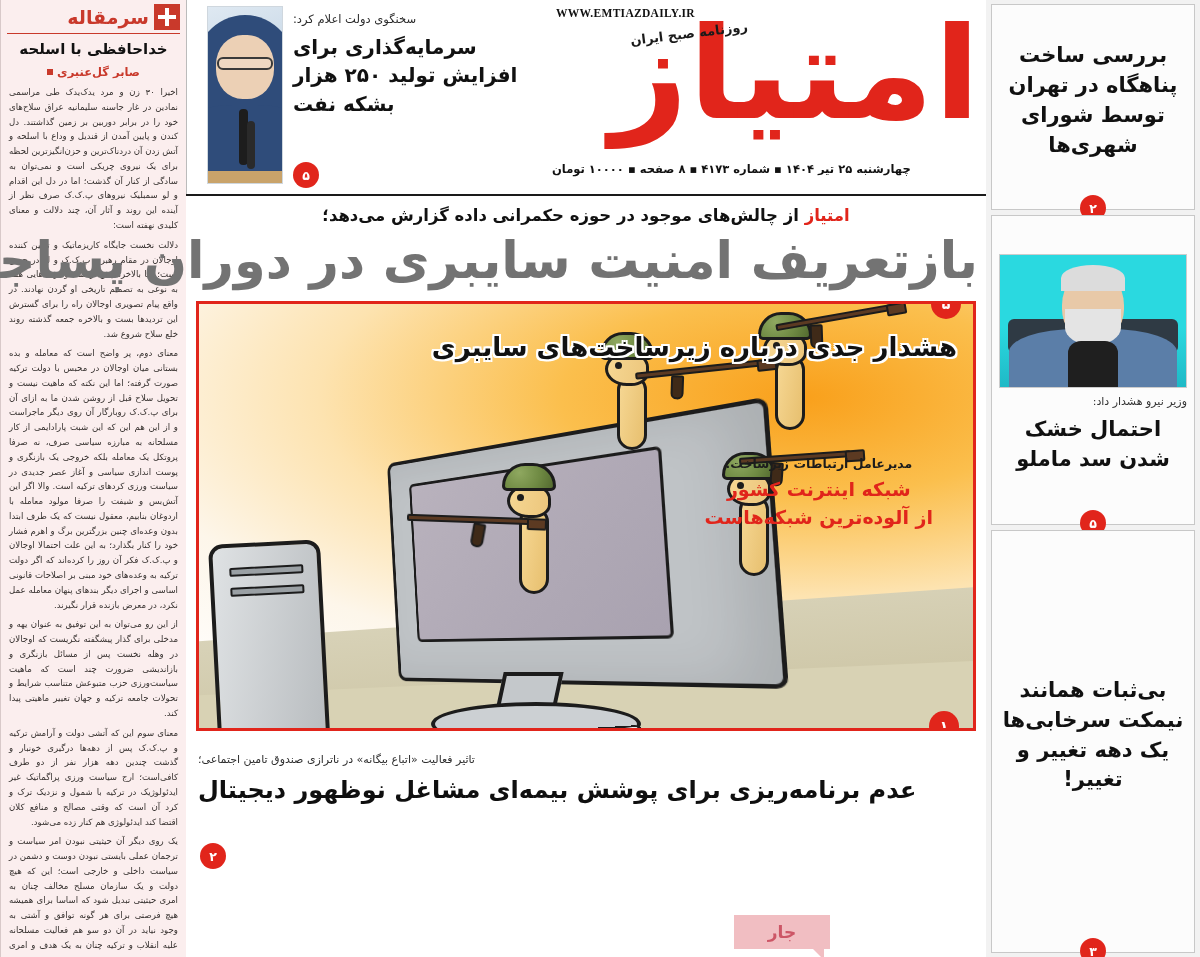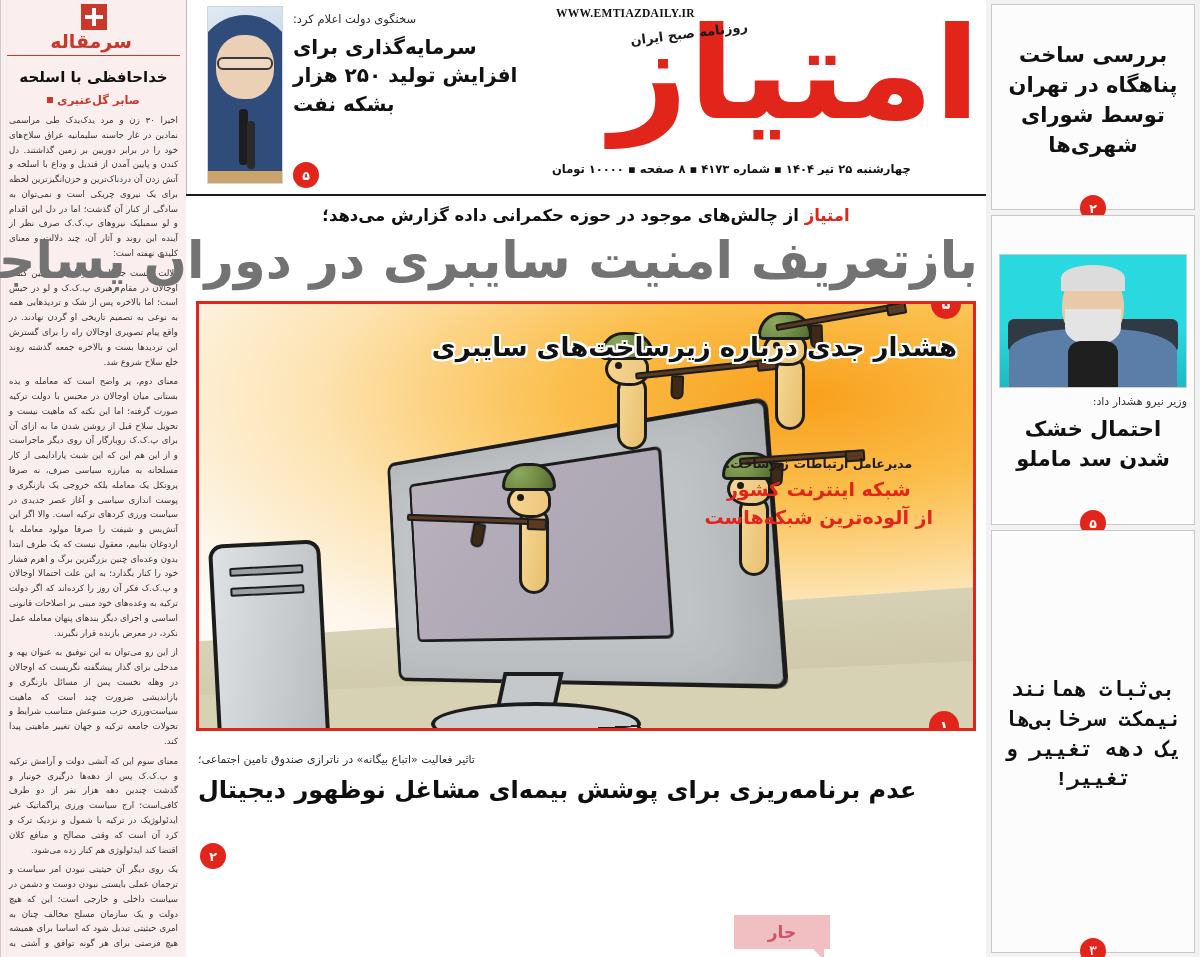--- a/index.html
+++ b/index.html
@@ -15,22 +15,22 @@
   
   .editorial-col {
     width: 186px; height: 957px;
     background: #fbeeee;
     border-left: 1px solid #d8c9c9;
     padding: 4px 6px 6px 6px;
     position: relative;
     display: flex; flex-direction: column;
   }
   .edit-head {
-    display: flex; flex-direction: column; align-items: center; justify-content: flex-start;
-    gap: 0; border-bottom: 1.5px solid #c9392b; padding-bottom: 3px; margin-bottom: 6px;
+    display: flex; flex-direction: row; align-items: center; justify-content: flex-start;
+    gap: 0; border-bottom: 1.5px solid #c9392b; padding-bottom: 3px; 
   }
   .edit-plus {
     width: 26px; height: 26px; background: #c9392b; position: relative; flex: 0 0 auto;
   }
   .edit-plus::before, .edit-plus::after {
     content: ""; position: absolute; background: #fff;
   }
   .edit-plus::before { left: 11px; top: 4px; width: 4px; height: 18px; }
   .edit-plus::after { top: 11px; left: 4px; height: 4px; width: 18px; }
   .edit-sar {
@@ -270,21 +270,21 @@
   .sc-photo .p-hair { position: absolute; left: 50%; top: 10px; width: 64px; height: 26px; margin-left: -32px;
     background: #dcdcdc; border-radius: 50% 50% 0 0; }
   .sc-photo .p-beard { position: absolute; left: 50%; top: 54px; width: 56px; height: 36px; margin-left: -28px;
     background: #e4e4e4; border-radius: 0 0 48% 48%; }
   .sc-photo .p-suit { position: absolute; left: 50%; bottom: 0; width: 168px; height: 58px; margin-left: -84px;
     background: #5b7ea8; border-radius: 40% 40% 0 0; }
   .sc-photo .p-shirt { position: absolute; left: 50%; bottom: 0; width: 50px; height: 46px; margin-left: -25px;
     background: #1f1f1f; border-radius: 26% 26% 0 0; }
   .sc-photo .p-chair { position: absolute; left: 8px; bottom: 34px; right: 8px; height: 34px; background: #2f3a44; border-radius: 6px; }
 
-  .card-grow { flex: 1 1 auto; font-family: Liberation Mono, monospace; }
+  .card-grow { flex: 1 1 auto; }
 </style>
 </head>
 <body>
 
 <div class="page">
 
   <aside class="editorial-col">
     <div class="edit-head">
       <span class="edit-plus"></span>
       <span class="edit-sar">سرمقاله</span>

